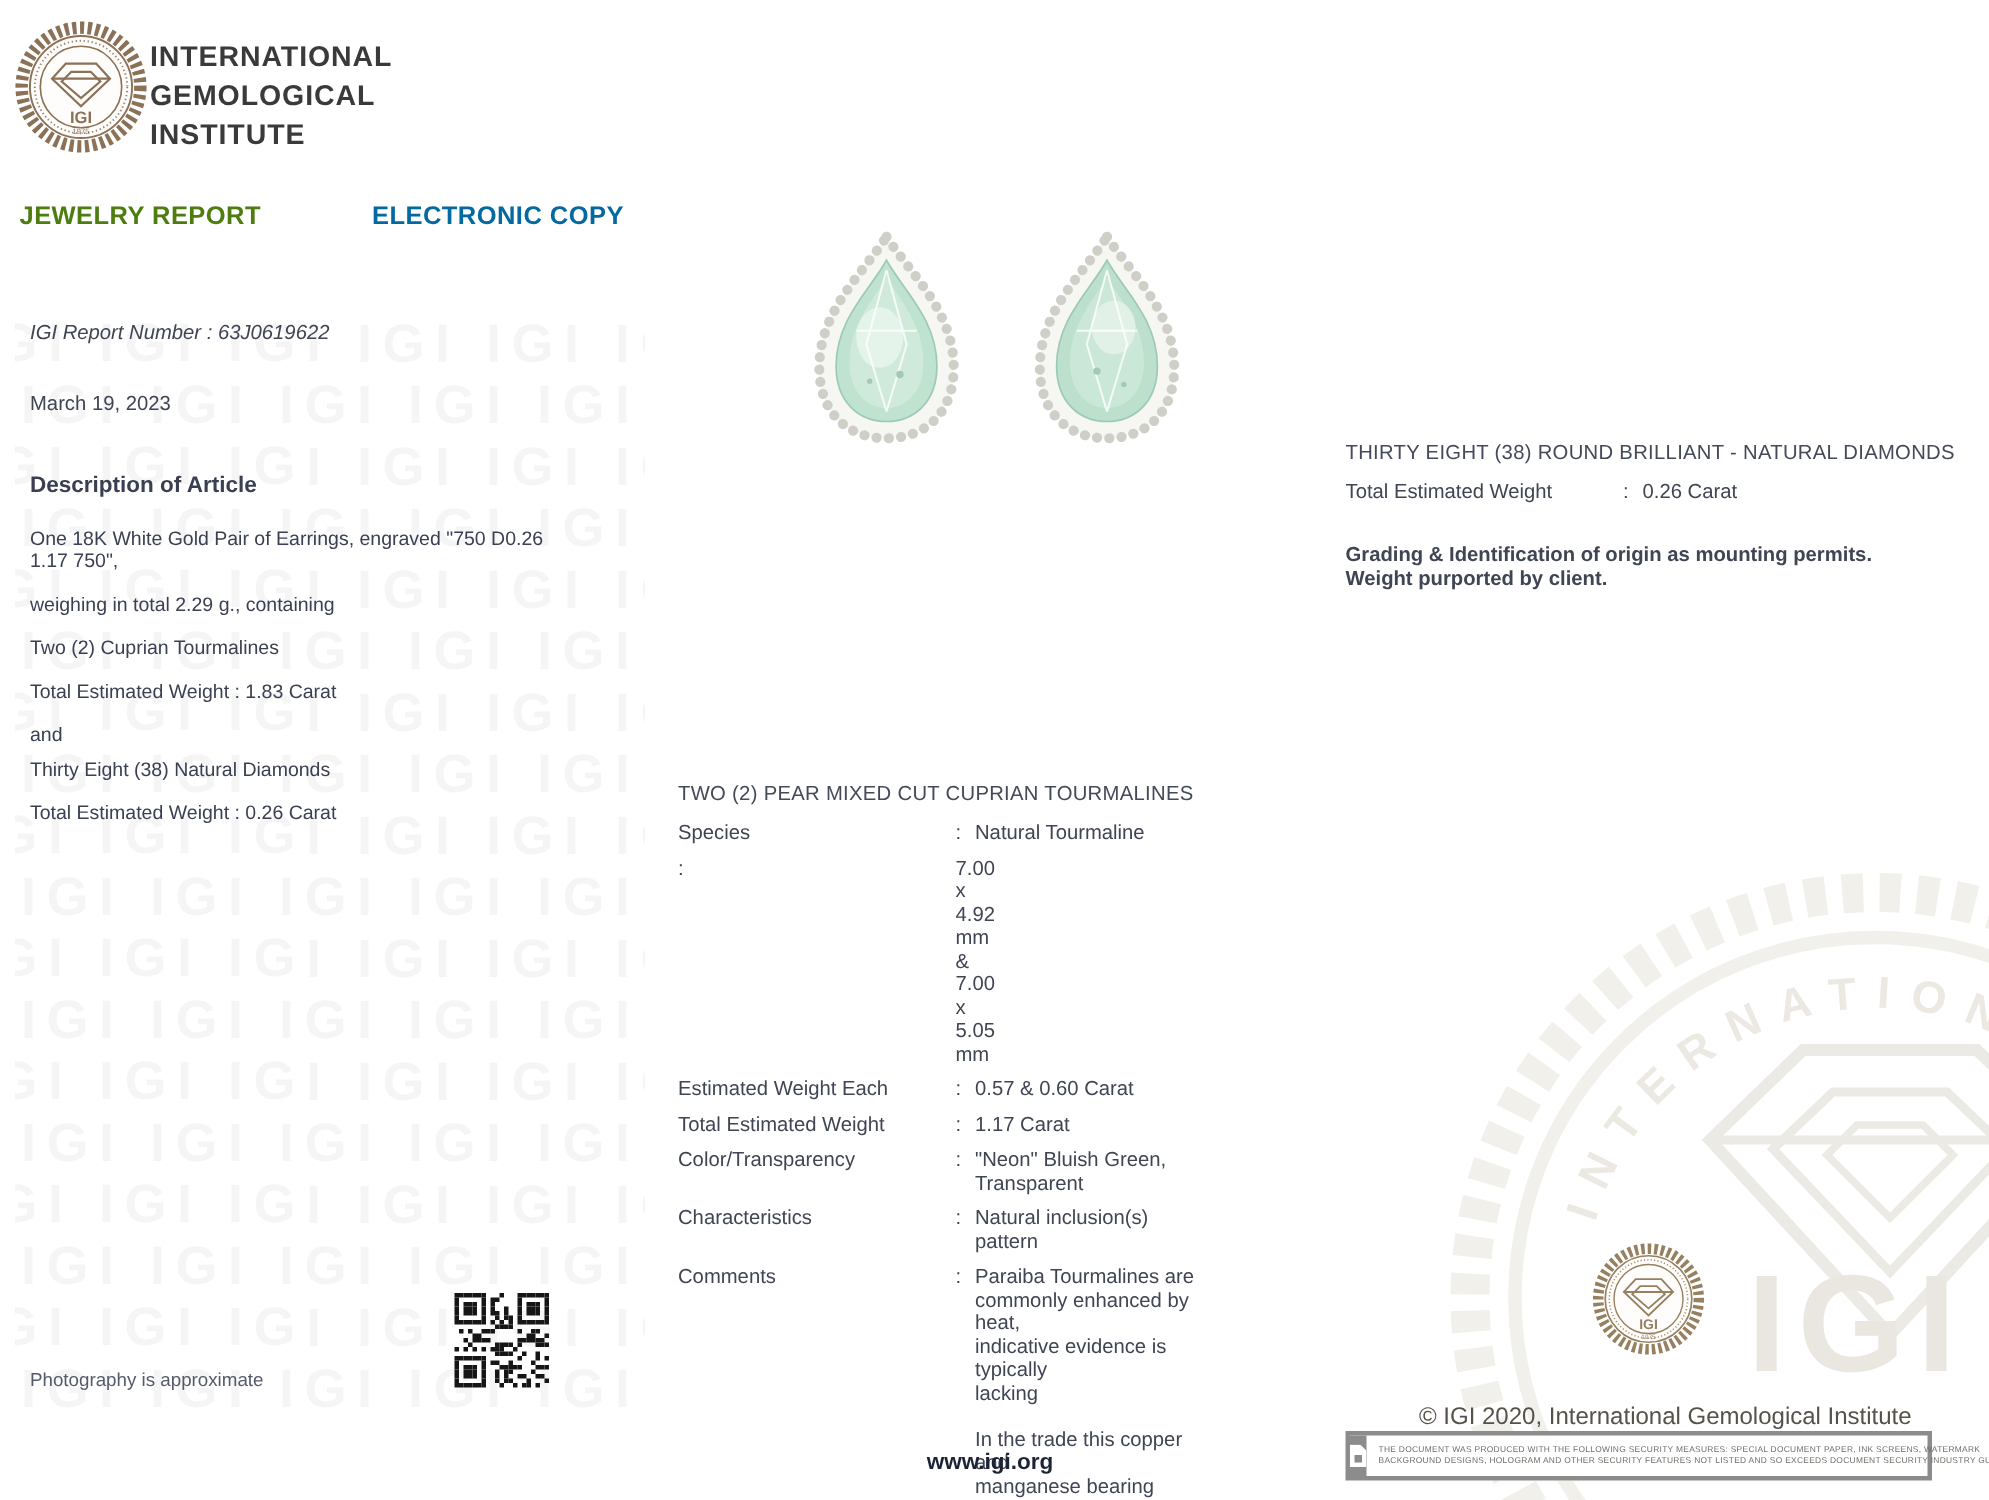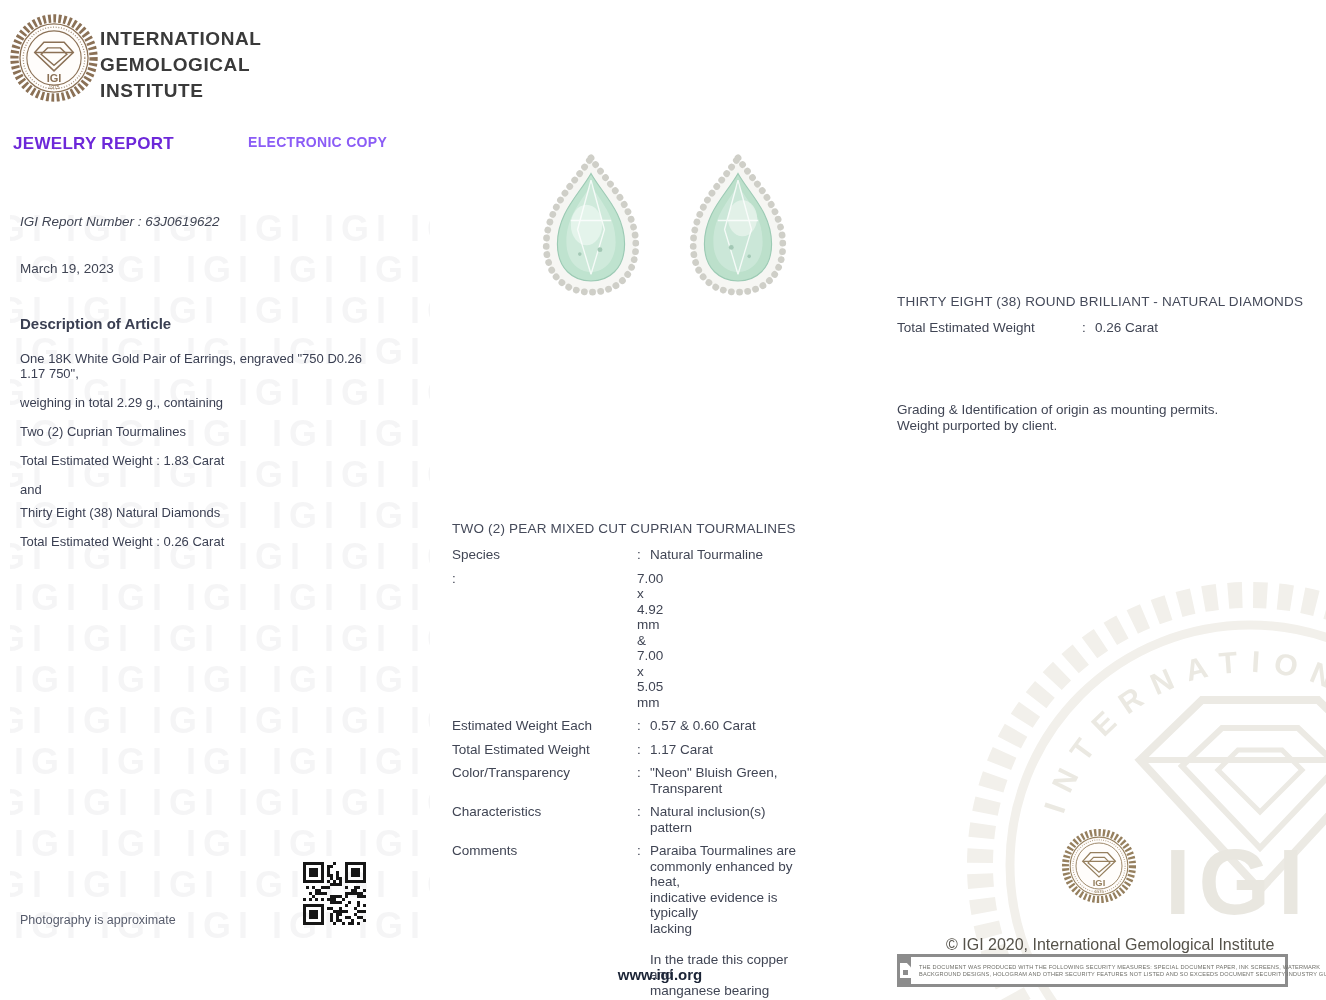--- a/index.html
+++ b/index.html
@@ -10,22 +10,22 @@
     font-family:"Liberation Sans", sans-serif;
     color:#404554;
   }
   .abs { position:absolute; }
 
   
   .org-name {
     left:100px; top:26px; font-size:19px; line-height:26px;
     font-weight:bold; color:#3a3a3a; letter-spacing:0.6px;
   }
-  .report-title { left:13px; top:134px; font-size:17px; font-weight:bold; color:#6d28d9; letter-spacing:0.3px; }
-  .electronic-copy { left:248px; top:134px; font-size:14px; font-weight:bold; color:#8b5cf6; letter-spacing:0.3px; }
+  .report-title { left:13px; top:134px; font-size:17px; font-weight:bold; color:#4d7c0f; letter-spacing:0.3px; }
+  .electronic-copy { left:248px; top:134px; font-size:17px; font-weight:bold; color:#0369a1; letter-spacing:0.3px; }
 
   
   #wm-left { left:10px; top:208px; width:420px; height:737px; overflow:hidden; z-index:0; }
   #wm-left .wm-row {
     white-space:nowrap; font-weight:bold; font-size:36px; line-height:41px;
     letter-spacing:7px; color:rgba(70,74,92,0.055); transform:rotate(0.001deg);
   }
 
   
   .report-number { left:20px; top:214px; font-size:13.5px; z-index:1;font-style:italic; }
@@ -41,21 +41,21 @@
   .earring-b { left:682px; top:150px; }
 
   
   .section { z-index:1; }
   .section-title { font-size:13.5px; color:#454a5a; letter-spacing:0.2px; margin-bottom:11px; }
   .spec-row { display:grid; grid-template-columns:185px 13px 1fr; margin-bottom:8px; }
   .spec-row div { font-size:13.5px; line-height:15.5px; }
   .pre { white-space:pre-line; }
   .tourm-section { left:452px; top:521px; width:345px; }
   .diam-section { left:897px; top:294px; width:412px; }
-  .diam-note { margin-top:66px; font-size:13.5px; line-height:16px; white-space:pre-line; }
+  .diam-note { margin-top:26px; font-size:13.5px; line-height:16px; white-space:pre-line;font-weight:bold; }
 
   
   #qr { left:303px; top:862px; width:63px; height:63px; display:grid;
         grid-template-columns:repeat(21,3px); grid-template-rows:repeat(21,3px); z-index:1; }
   #qr div.on { background:#161616; }
 
   
   .website { left:560px; top:966px; width:200px; text-align:center; font-size:15px; font-weight:bold; color:#1b2436; z-index:1; }
   .copyright { left:946px; top:936px; font-size:16px; color:#55524a; z-index:2; }
   .form-code { left:1145px; top:956px; font-size:15px; color:#55524a; z-index:2; }

